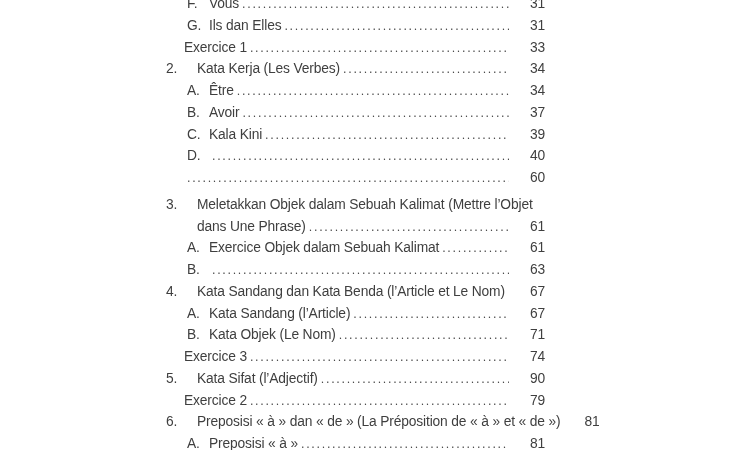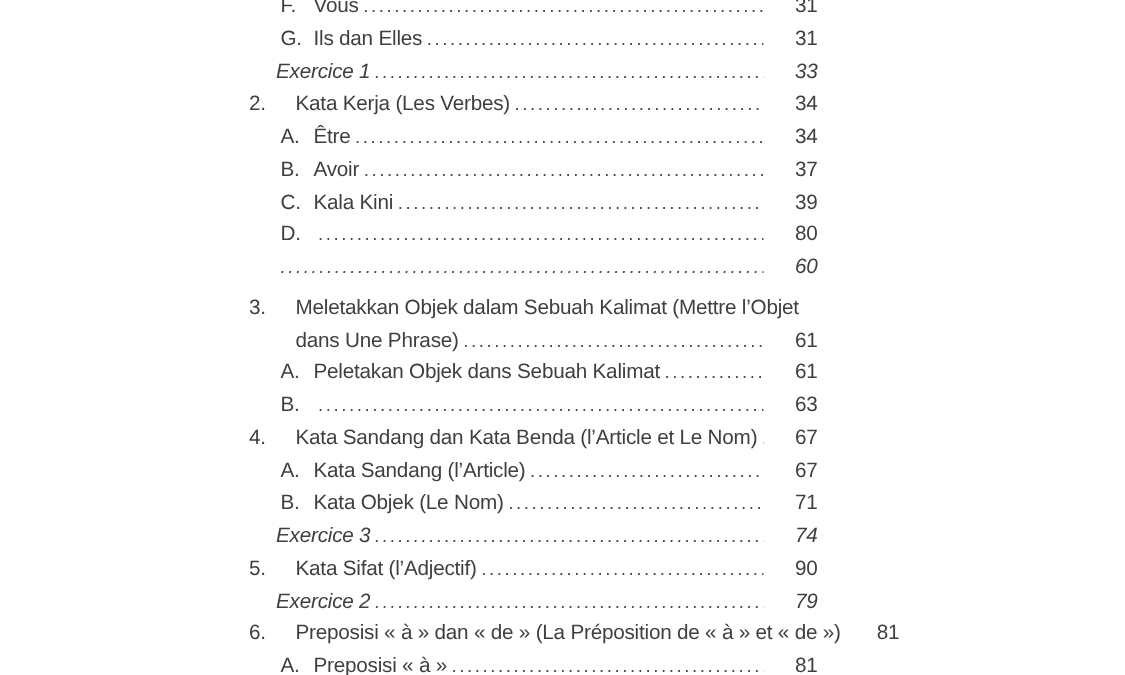--- a/index.html
+++ b/index.html
@@ -36,21 +36,21 @@
   }
   .row.extra {
     margin-top: 5px;
   }
   .cell-label {
     flex: none;
   }
   .type-section .cell-label { width: 31px; }
   .type-sub { padding-left: 21px; }
   .type-sub .cell-label { width: 22px; }
-  .type-exercise { padding-left: 18px; font-style: italic; }
+  .type-exercise { padding-left: 18px; }
   .type-wrap { padding-left: 31px; }
   .cell-text {
     flex: none;
   }
   .dots {
     flex: 1 1 auto;
     min-width: 0;
     overflow: hidden;
     margin-left: 3px;
     font-size: 12.5px;
@@ -115,21 +115,21 @@
   <div class="row type-sub">
     <span class="cell-label">C.</span>
     <span class="cell-text">Kala Kini</span>
     <span class="dots">................................................................................................................................................................................................................................................</span>
     <span class="pg">39</span>
   </div>
 
   <div class="row type-sub">
     <span class="cell-label">D.</span>
     <span class="dots">................................................................................................................................................................................................................................................</span>
-    <span class="pg">80</span>
+    <span class="pg">40</span>
   </div>
 
   <div class="row type-exercise">
 
     <span class="dots">................................................................................................................................................................................................................................................</span>
     <span class="pg">60</span>
   </div>
 
   <div class="row type-section extra">
     <span class="cell-label">3.</span>
@@ -140,21 +140,21 @@
 
   <div class="row type-wrap">
 
     <span class="cell-text">dans Une Phrase)</span>
     <span class="dots">................................................................................................................................................................................................................................................</span>
     <span class="pg">61</span>
   </div>
 
   <div class="row type-sub">
     <span class="cell-label">A.</span>
-    <span class="cell-text">Peletakan Objek dans Sebuah Kalimat</span>
+    <span class="cell-text">Exercice Objek dalam Sebuah Kalimat</span>
     <span class="dots">................................................................................................................................................................................................................................................</span>
     <span class="pg">61</span>
   </div>
 
   <div class="row type-sub">
     <span class="cell-label">B.</span>
     <span class="dots">................................................................................................................................................................................................................................................</span>
     <span class="pg">63</span>
   </div>
 

